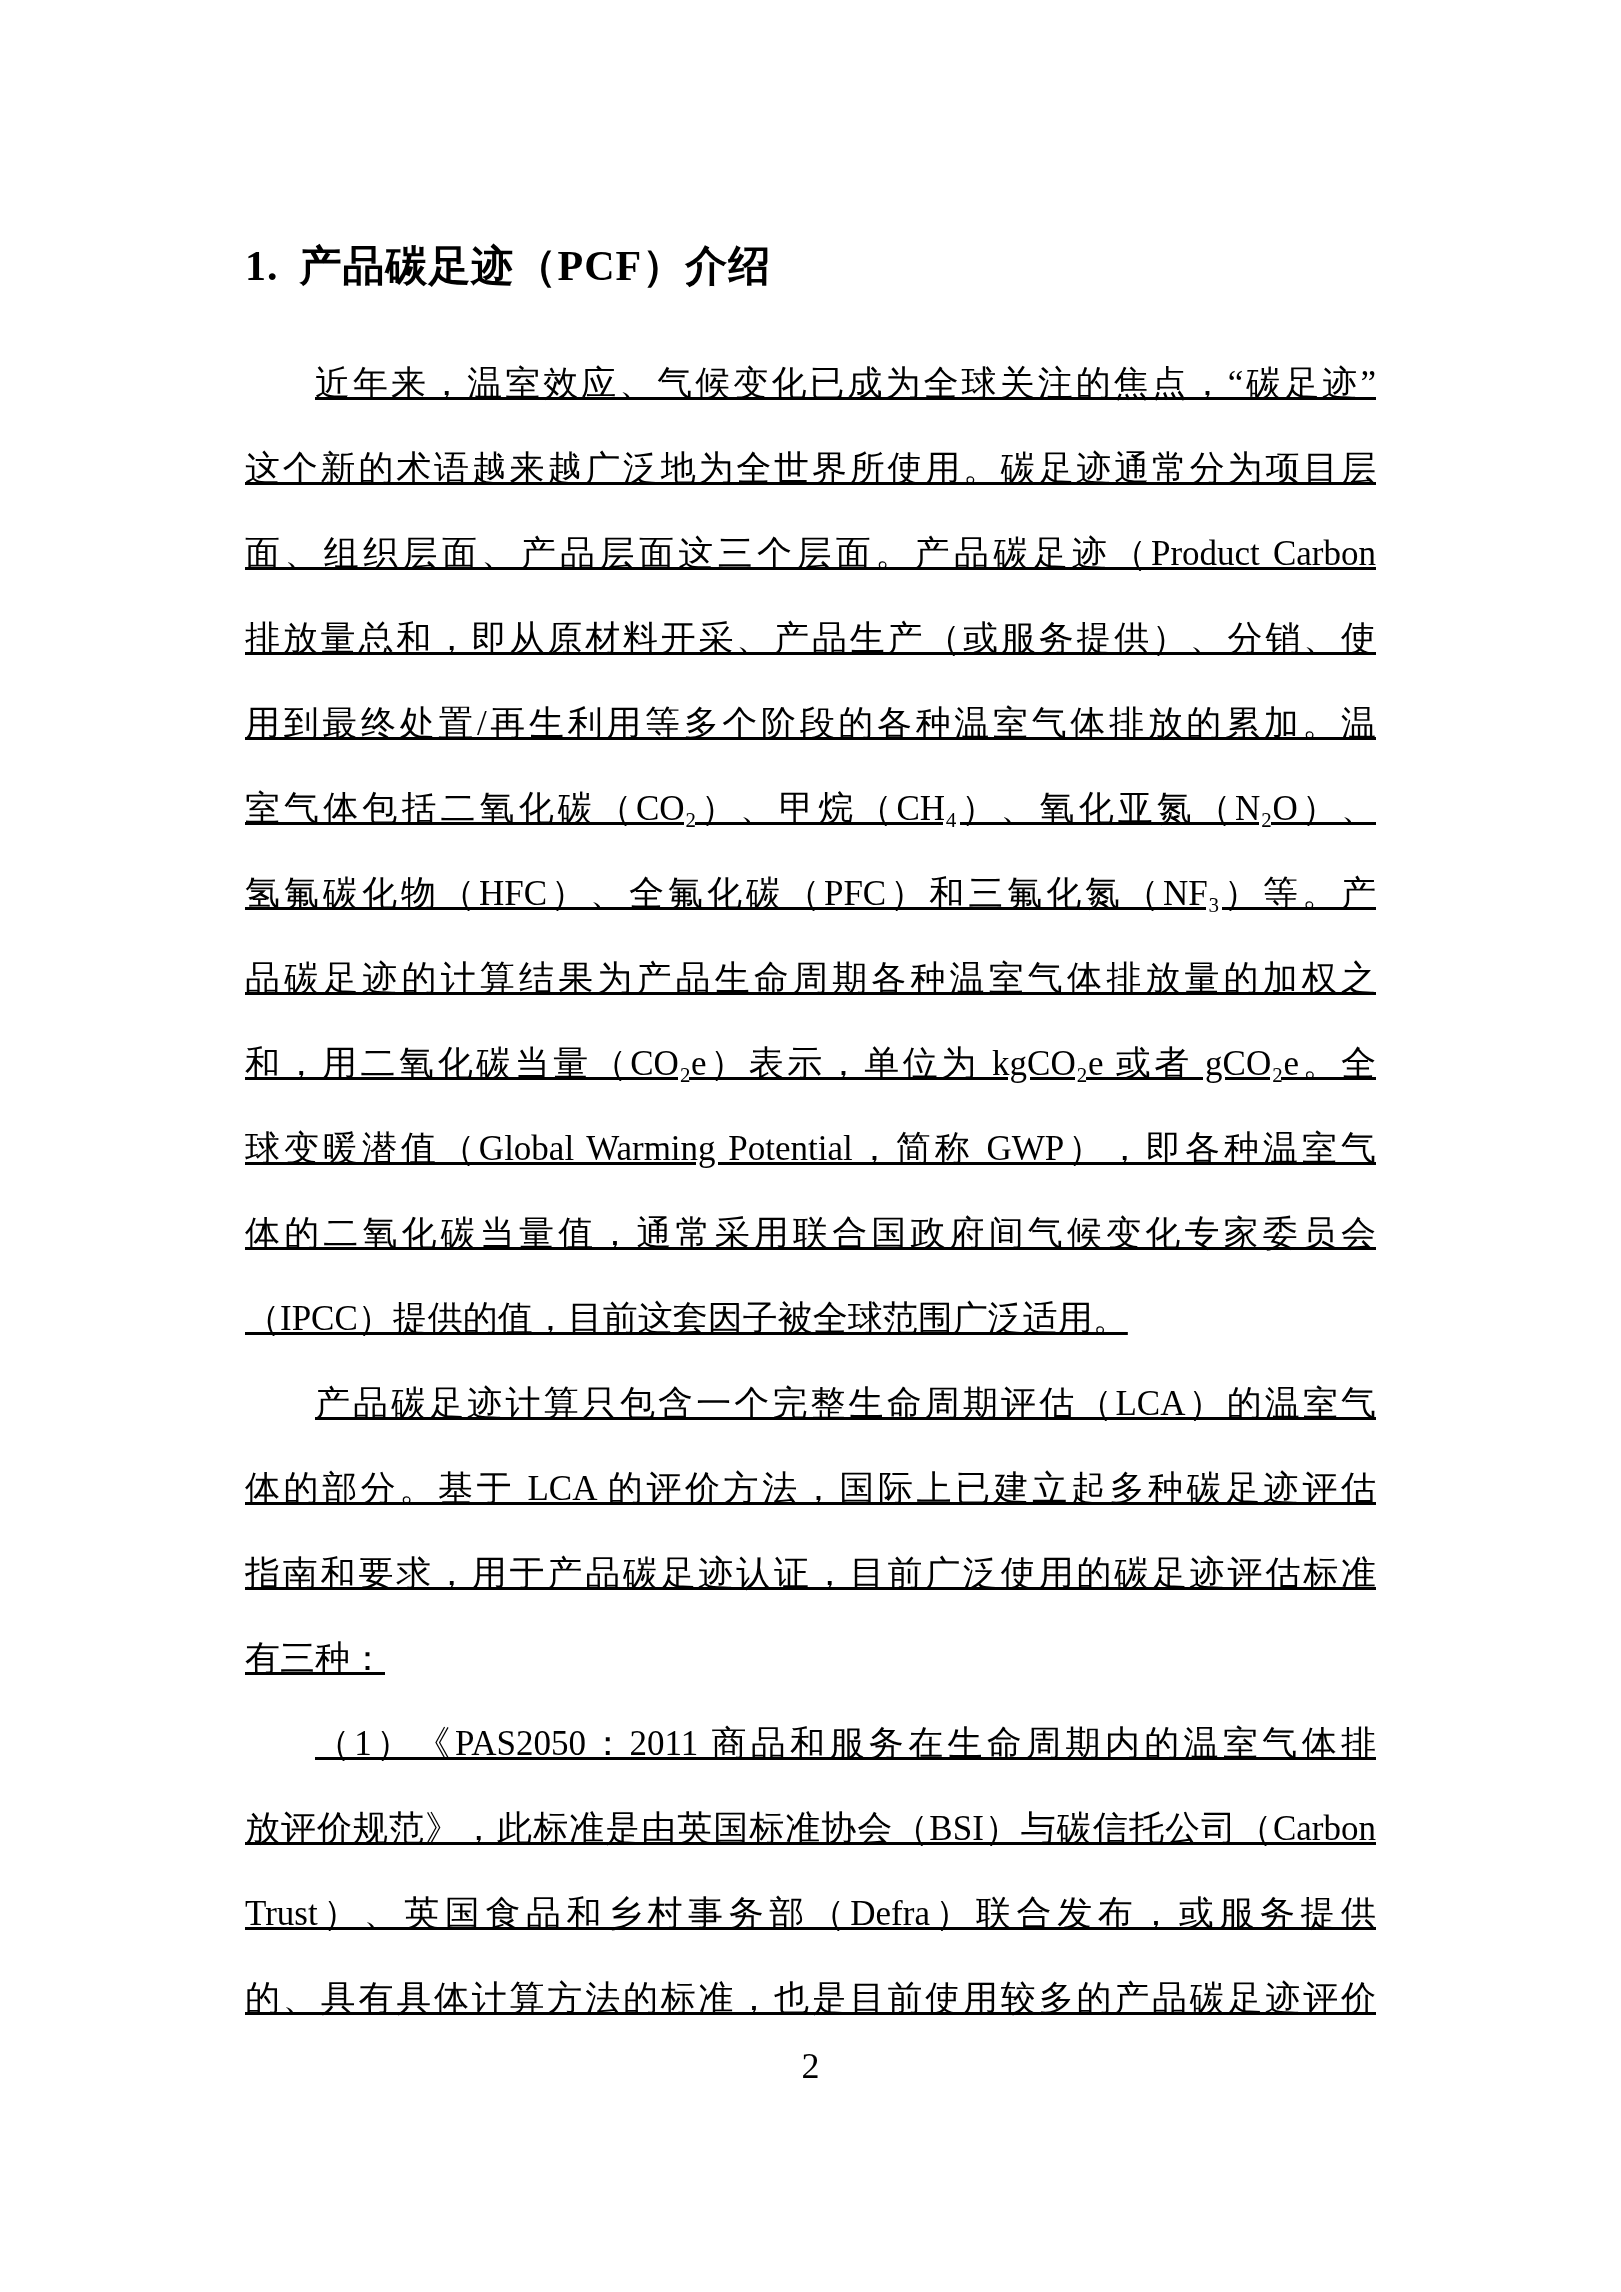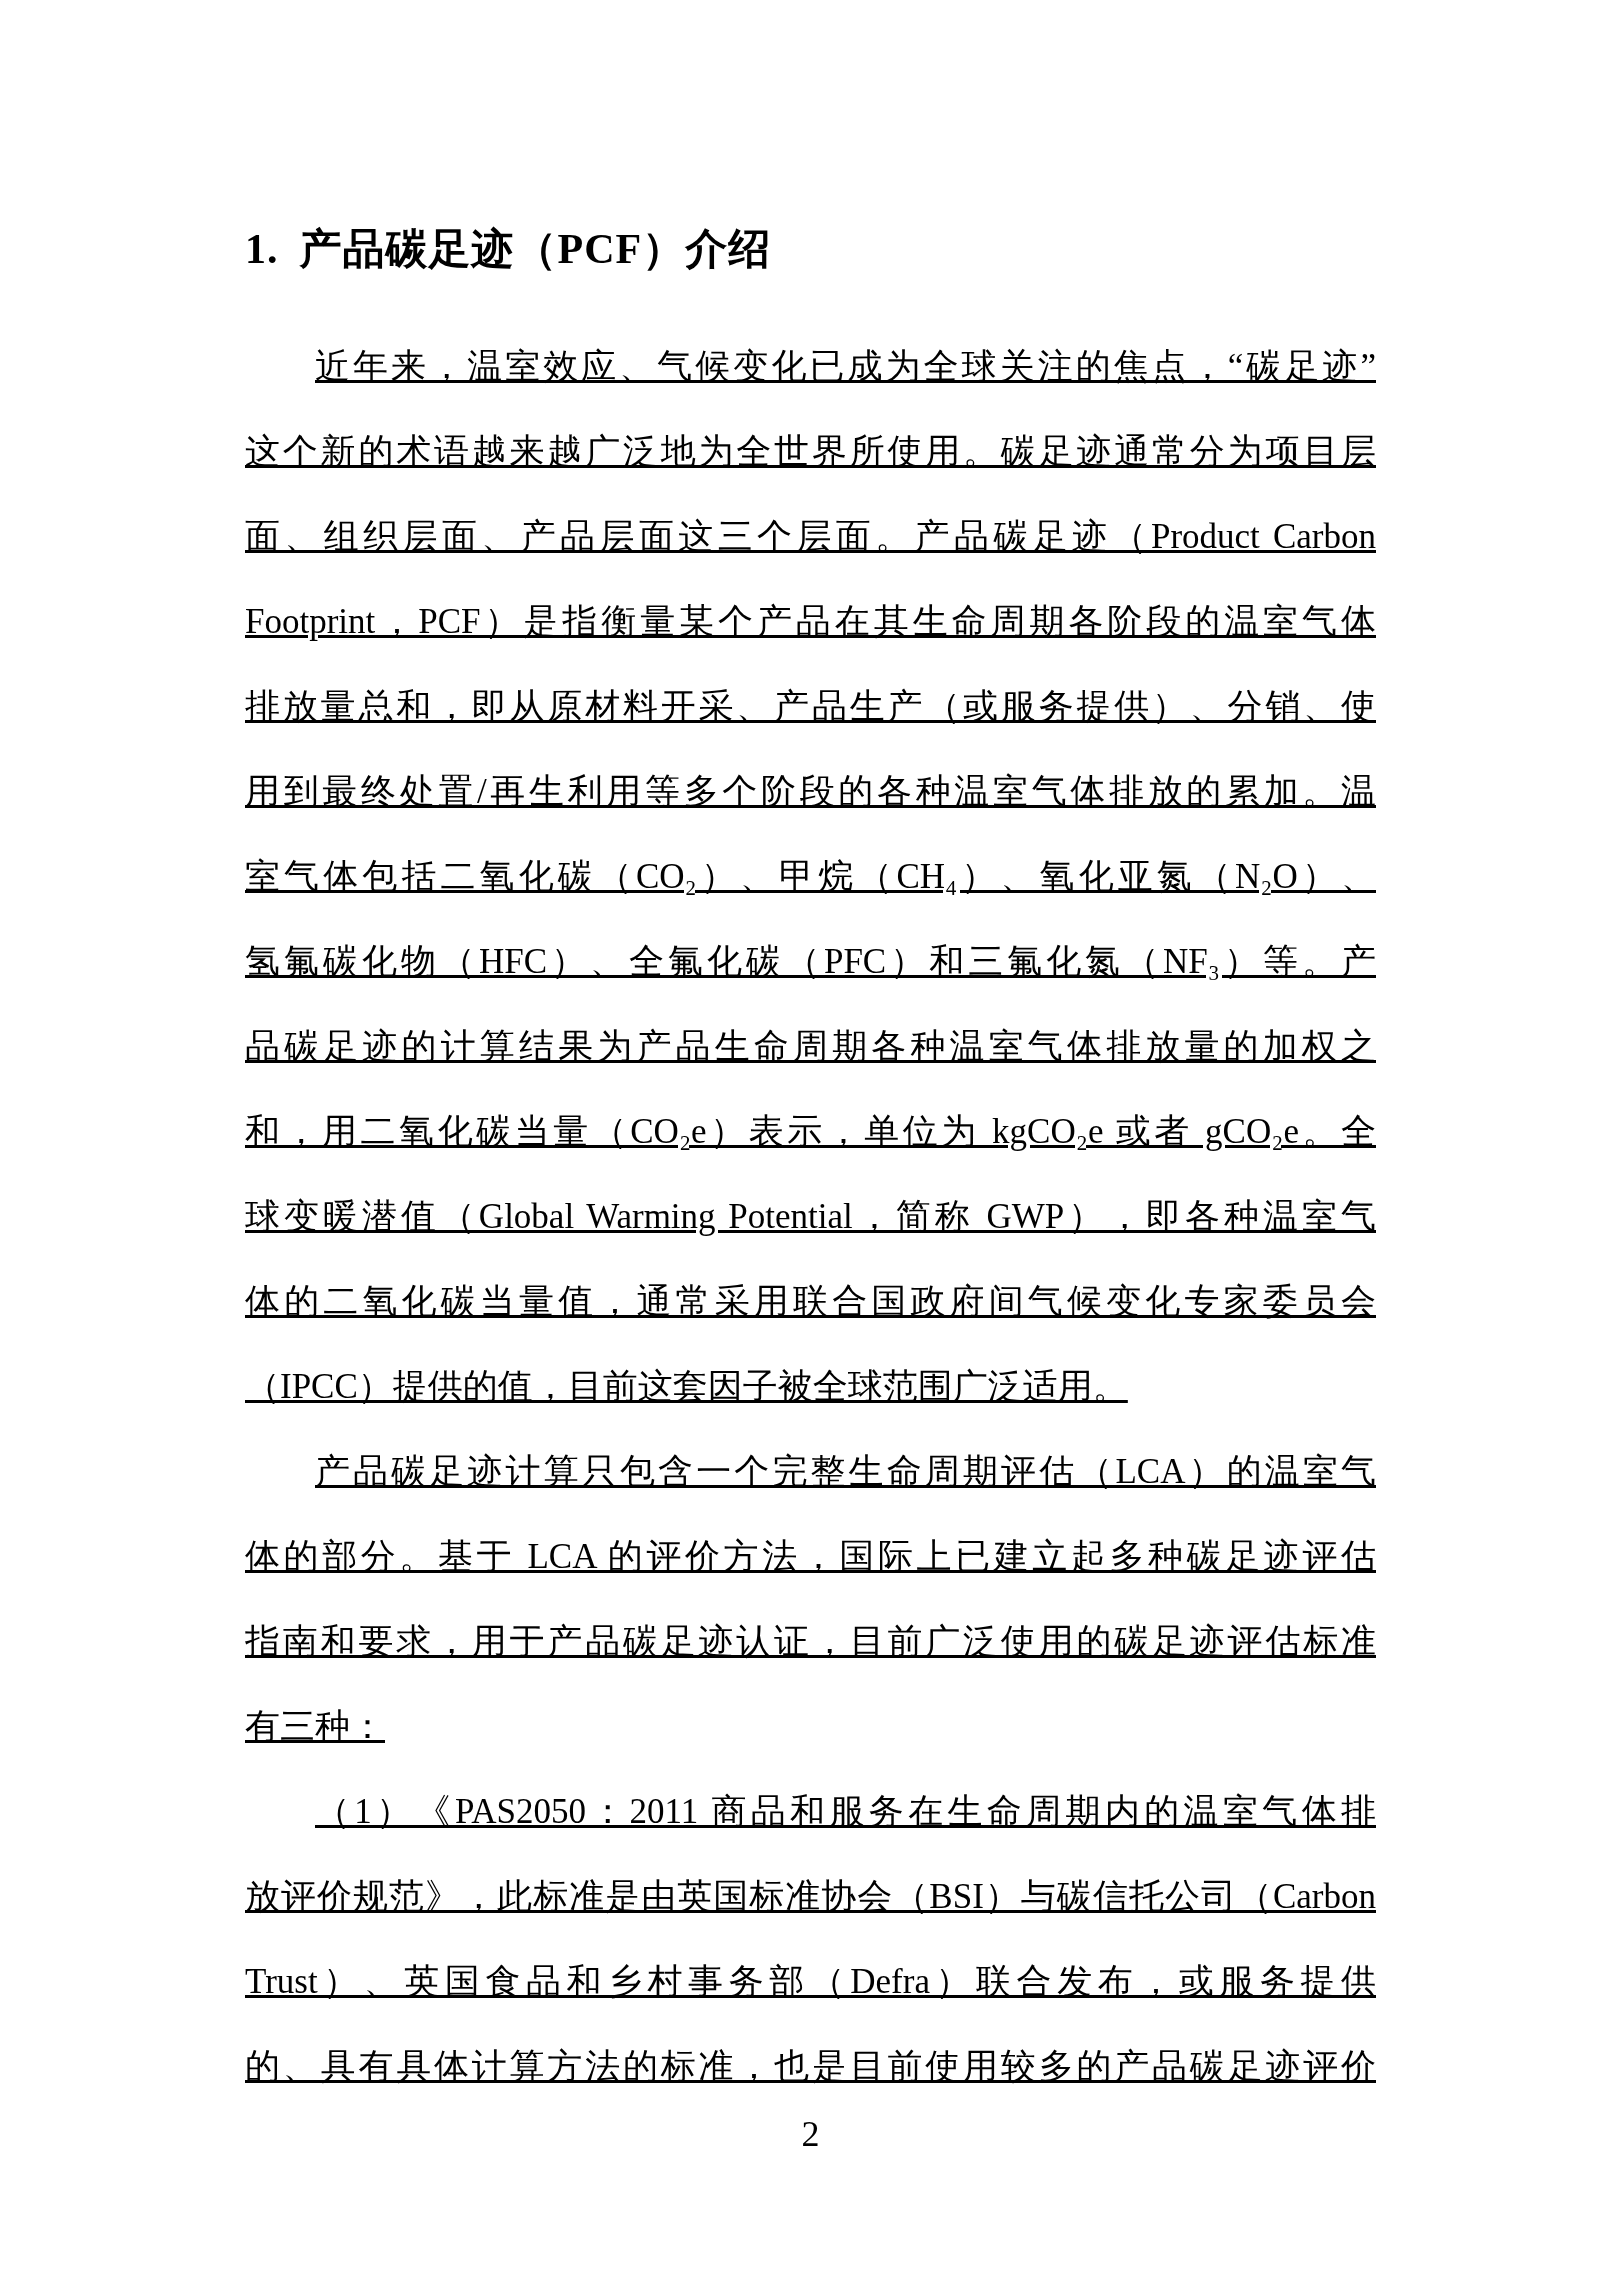--- a/index.html
+++ b/index.html
@@ -9,21 +9,21 @@
     height: 2293px;
     background: #ffffff;
     font-family: "Liberation Serif", "DejaVu Serif", serif;
     color: #000000;
     overflow: hidden;
   }
   .text-col {
     position: absolute;
     left: 245px;
     right: 245px;
-    top: 0;
+    top: 17px;
   }
   .doc-heading {
     margin: 220px 0 0 0;
     font-size: 42px;
     font-weight: bold;
     line-height: 59px;
     letter-spacing: 1px;
     white-space: nowrap;
   }
   .heading-num { margin-right: 0.5em; }
@@ -57,21 +57,20 @@
   <div class="text-col">
 
     <h1 class="doc-heading">
       <span class="heading-num">1.</span><span>产品碳足迹（PCF）介绍</span>
     </h1>
 
     <div class="body-text">
       <div class="line indent">近年来，温室效应、气候变化已成为全球关注的焦点，“碳足迹”</div>
       <div class="line">这个新的术语越来越广泛地为全世界所使用。碳足迹通常分为项目层</div>
       <div class="line">面、组织层面、产品层面这三个层面。产品碳足迹（Product Carbon</div>
-      <div class="line">Footprint，PCF）是指衡量某个产品在其生命周期各阶段的温室气体</div>
       <div class="line">排放量总和，即从原材料开采、产品生产（或服务提供）、分销、使</div>
       <div class="line">用到最终处置/再生利用等多个阶段的各种温室气体排放的累加。温</div>
       <div class="line">室气体包括二氧化碳（CO₂）、甲烷（CH₄）、氧化亚氮（N₂O）、</div>
       <div class="line">氢氟碳化物（HFC）、全氟化碳（PFC）和三氟化氮（NF₃）等。产</div>
       <div class="line">品碳足迹的计算结果为产品生命周期各种温室气体排放量的加权之</div>
       <div class="line">和，用二氧化碳当量（CO₂e）表示，单位为 kgCO₂e 或者 gCO₂e。全</div>
       <div class="line">球变暖潜值（Global Warming Potential，简称 GWP），即各种温室气</div>
       <div class="line">体的二氧化碳当量值，通常采用联合国政府间气候变化专家委员会</div>
       <div class="line plain">（IPCC）提供的值，目前这套因子被全球范围广泛适用。</div>
       <div class="line indent">产品碳足迹计算只包含一个完整生命周期评估（LCA）的温室气</div>

